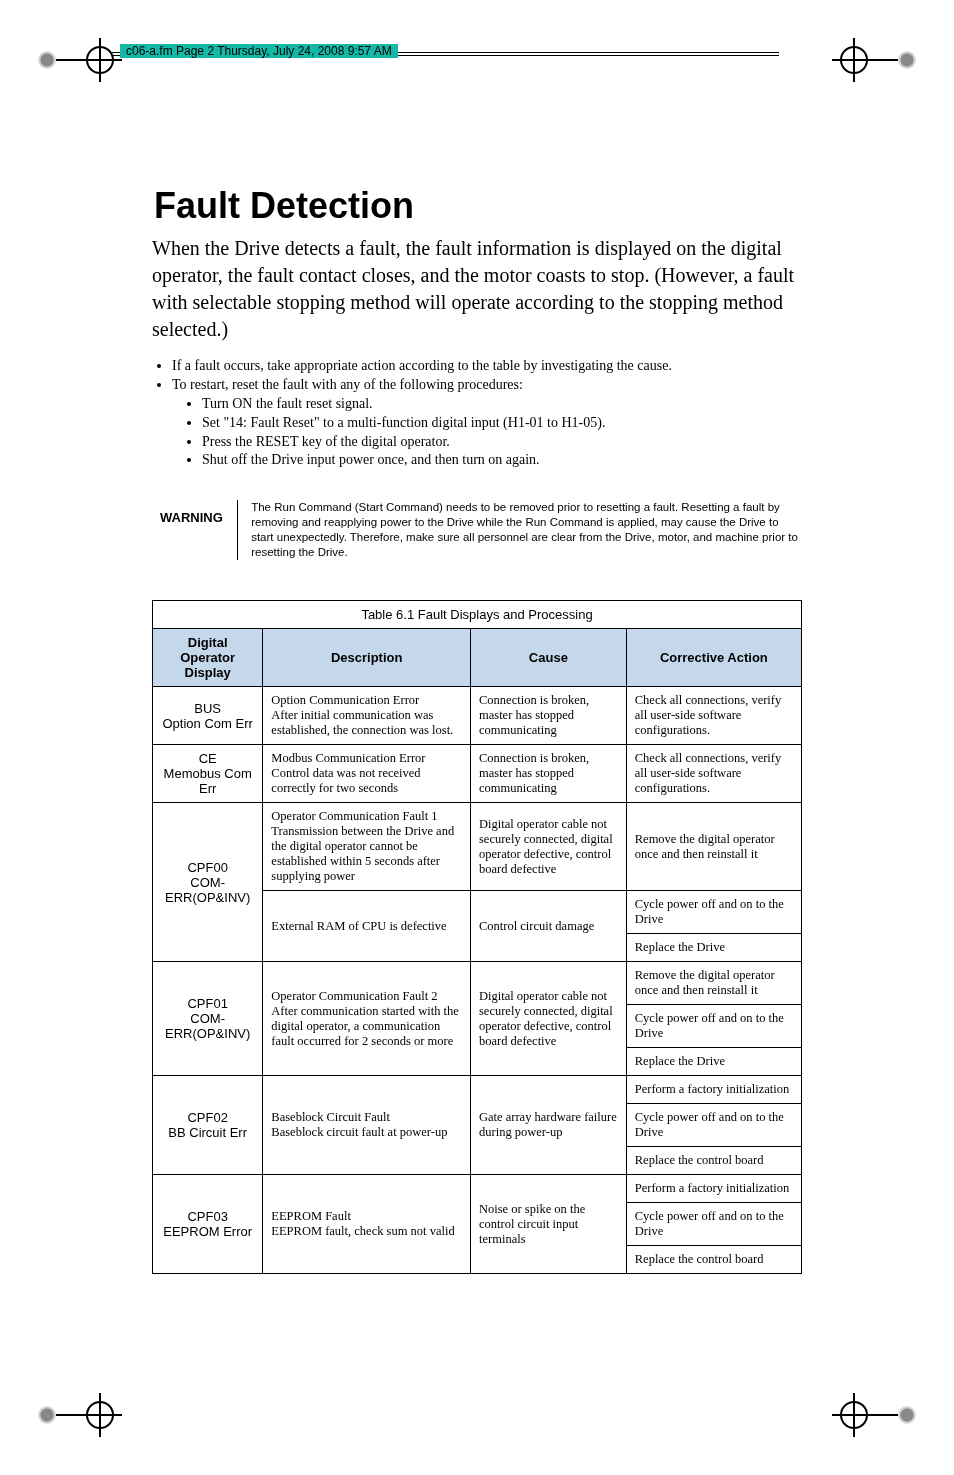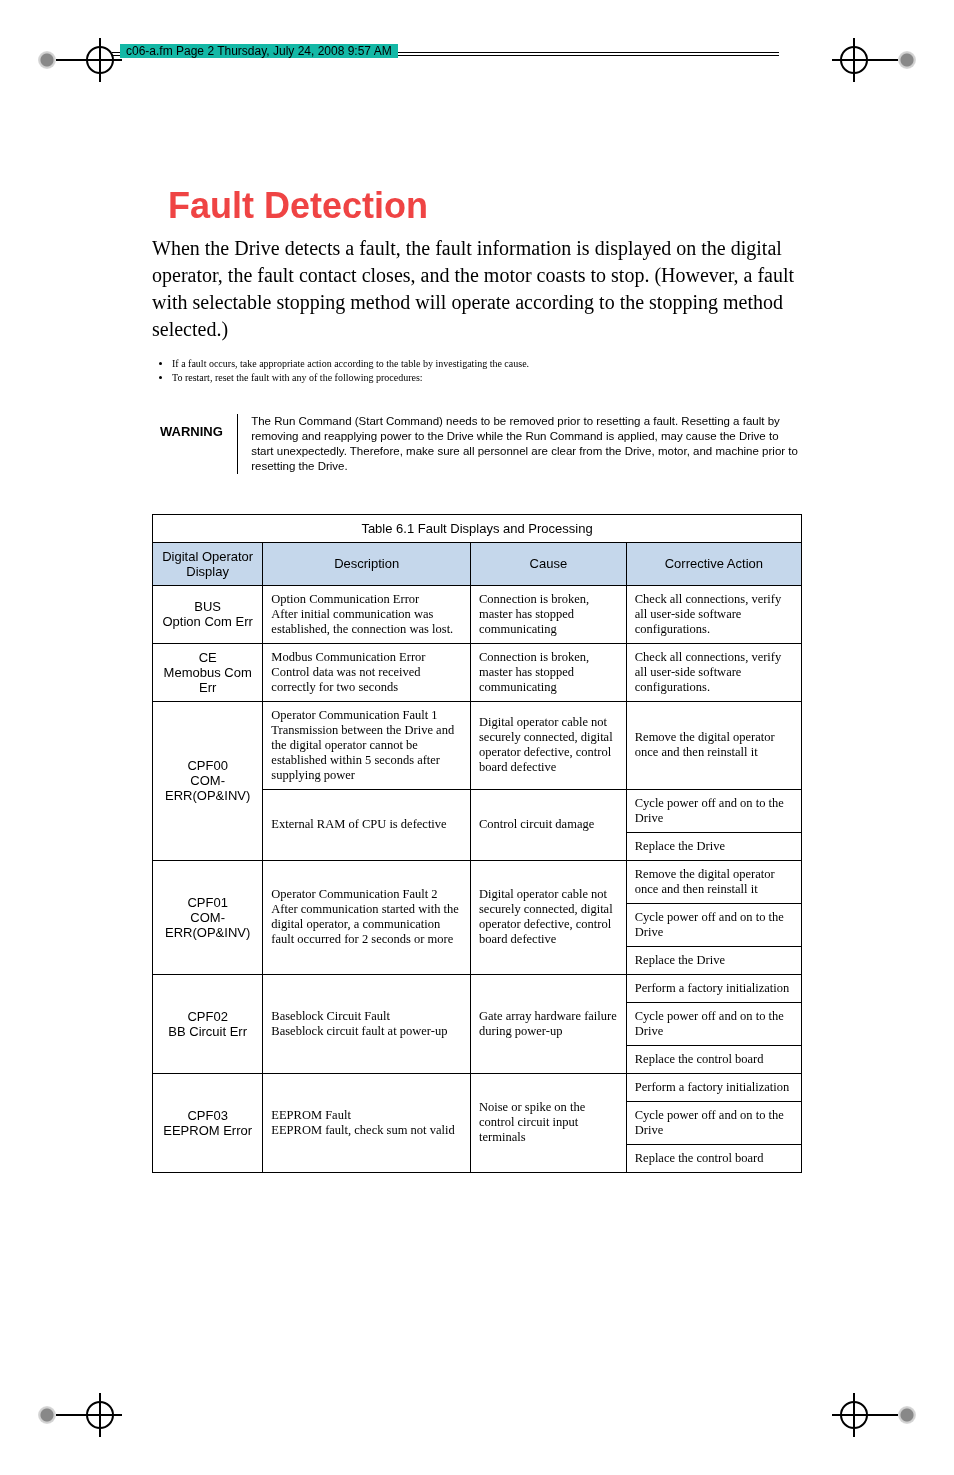--- a/index.html
+++ b/index.html
@@ -11,32 +11,32 @@
 .crop.br { bottom:38px; right:38px; }
 .regcircle { width:18px; height:18px; border-radius:50%; background:radial-gradient(circle at 50% 50%, #888 0, #888 6px, #ccc 7px, #fff 13px, #ccc 14px, #ccc 15px, #fff 16px); position:relative; flex:0 0 auto; }
 .regline { width:22px; height:2px; background:#000; }
 .regcenter { width:44px; height:44px; position:relative; }
 .regcenter:before { content:""; position:absolute; left:50%; top:0; bottom:0; width:2px; background:#000; transform:translateX(-50%); }
 .regcenter:after { content:""; position:absolute; top:50%; left:0; right:0; height:2px; background:#000; transform:translateY(-50%); }
 .regcircle2 { position:absolute; left:50%; top:50%; width:24px; height:24px; border:2px solid #000; border-radius:50%; transform:translate(-50%,-50%); }
 .hdrline { position:absolute; top:52px; left:112px; right:175px; height:2px; border-top:1px solid #000; border-bottom:1px solid #000; }
 .hdrtext { position:absolute; top:44px; left:120px; font-size:12px; font-family:Arial,sans-serif; background:#14b8a6; padding:0 6px; }
 .content { position:absolute; left:152px; right:152px; top:185px; }
-h1 { font-family:Arial,sans-serif; font-weight:bold; font-size:36px; color:#ef4444; margin:0 0 8px 16px; }
+h1 { font-family:Arial,sans-serif; font-weight:bold; font-size:36px; color:#000000; margin:0 0 8px 2px; }
 .intro { font-size:20px; line-height:1.35; margin:0 0 14px 0; }
-ul.top { list-style:disc; padding-left:20px; margin:0 0 30px 0; font-size:10px; line-height:1.35; }
+ul.top { list-style:disc; padding-left:20px; margin:0 0 30px 0; font-size:14px; line-height:1.35; }
 ul.top * { line-height:1.35; }
 ul.top ul { list-style:disc; padding-left:30px; margin:0; }
 .warnbox { display:flex; align-items:flex-start; gap:14px; margin:18px 0 40px 8px; }
 .warnlabel { font-family:Arial,sans-serif; font-weight:bold; font-size:13px; flex:0 0 auto; padding-top:10px; }
 .vline { width:1px; background:#000; align-self:stretch; }
 .warntext { font-family:Arial,sans-serif; font-size:11.5px; line-height:1.3; }
 table { border-collapse:collapse; width:100%; font-size:12.5px; }
 th, td { border:1px solid #000; padding:6px 8px; vertical-align:middle; text-align:left; }
-th { background:#c5d7eb; font-family:Arial,sans-serif; font-weight:normal; text-align:center; font-size:13px; }
+th { background:#c5d7eb; font-family:Arial,sans-serif; font-weight:bold; text-align:center; font-size:13px; }
 .caption { text-align:center; font-family:Arial,sans-serif; font-size:13px; padding:6px; }
 .col1 { text-align:center; font-family:Arial,sans-serif; font-size:13px; }
 .footer { position:absolute; left:0; right:0; bottom:175px; text-align:center; font-family:Arial,sans-serif; font-size:15px; }
 </style>
 </head>
 <body>
 
 <div class="page">
 
   <div class="crop tl">
@@ -71,20 +71,26 @@
   <div class="hdrline"></div>
   <div class="hdrtext">c06-a.fm  Page 2  Thursday, July 24, 2008  9:57 AM</div>
 
   <div class="content">
     <h1>Fault Detection</h1>
     <p class="intro">When the Drive detects a fault, the fault information is displayed on the digital operator, the fault contact closes, and the motor coasts to stop. (However, a fault with selectable stopping method will operate according to the stopping method selected.)</p>
     <ul class="top">
       <li>If a fault occurs, take appropriate action according to the table by investigating the cause.</li>
       <li>
         <span>To restart, reset the fault with any of the following procedures:</span>
+        <ul>
+          <li>Turn ON the fault reset signal.</li>
+          <li>Set "14: Fault Reset" to a multi-function digital input (H1-01 to H1-05).</li>
+          <li>Press the RESET key of the digital operator.</li>
+          <li>Shut off the Drive input power once, and then turn on again.</li>
+        </ul>
       </li>
     </ul>
 
     <div class="warnbox">
       <div class="warnlabel">WARNING</div>
       <div class="vline"></div>
       <div class="warntext">The Run Command (Start Command) needs to be removed prior to resetting a fault. Resetting a fault by removing and reapplying power to the Drive while the Run Command is applied, may cause the Drive to start unexpectedly. Therefore, make sure all personnel are clear from the Drive, motor, and machine prior to    resetting the Drive.</div>
     </div>
 
     <table>

